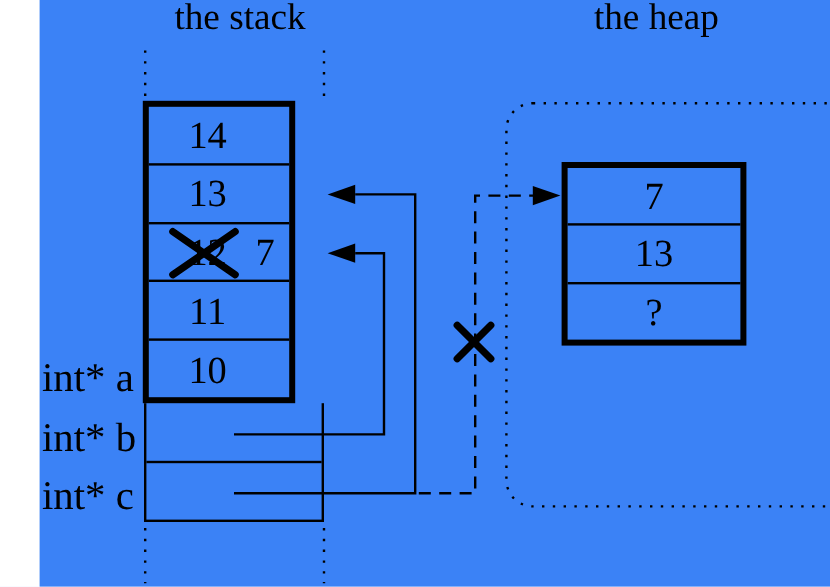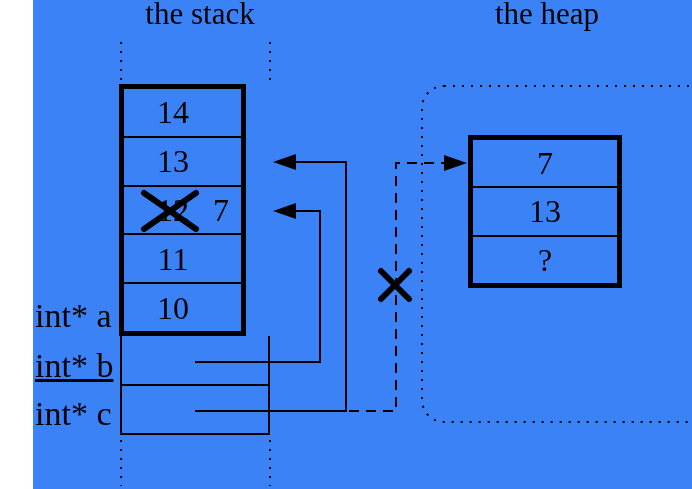--- a/index.html
+++ b/index.html
@@ -65,21 +65,21 @@
   .locals-row.first { border-bottom: 2px solid #000; }
 
   .ptr-label {
     position: absolute;
     left: 2px;
     font-size: 34px;
     line-height: 30px;
     white-space: nowrap;
   }
   .ptr-label.a { top: 301px; }
-  .ptr-label.b { top: 351px; text-decoration: underline; }
+  .ptr-label.b { top: 351px; }
   .ptr-label.c { top: 399px; text-align: right; }
 
   .heap-box {
     position: absolute;
     left: 435px; top: 135px;
     width: 154px; height: 153px;
     border: 5px solid #000;
     box-sizing: border-box;
     display: flex;
     flex-direction: column;

